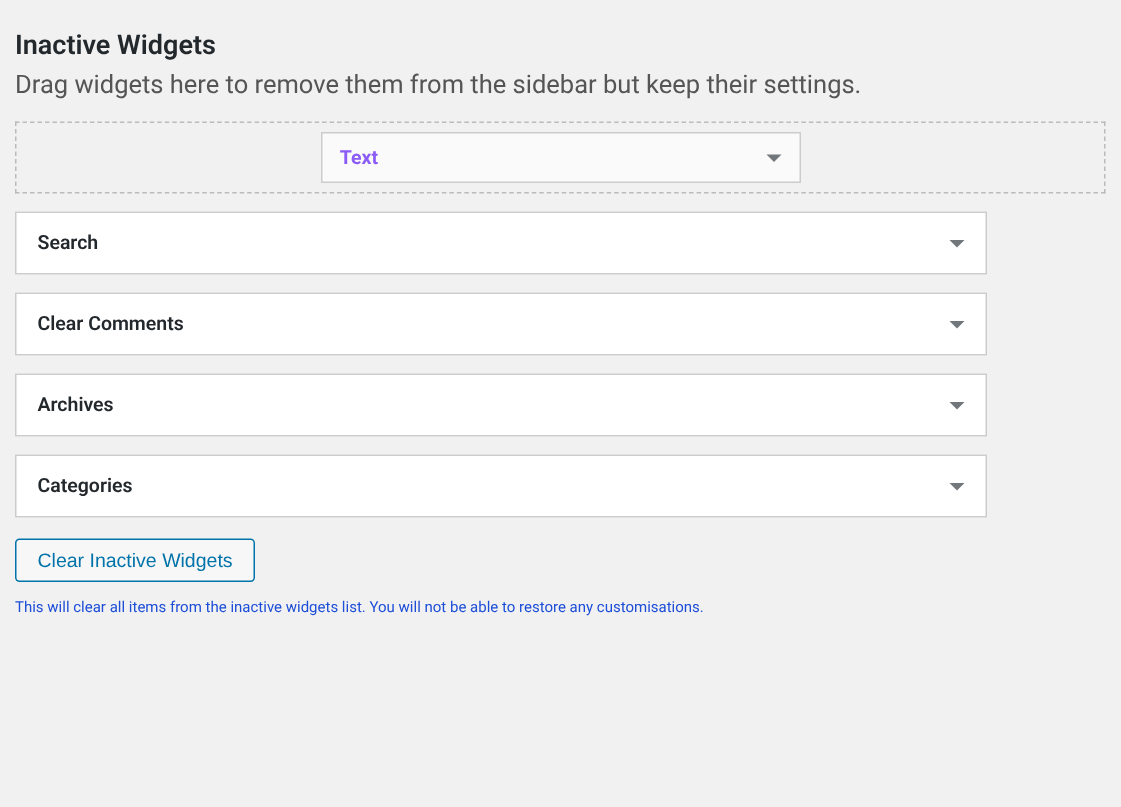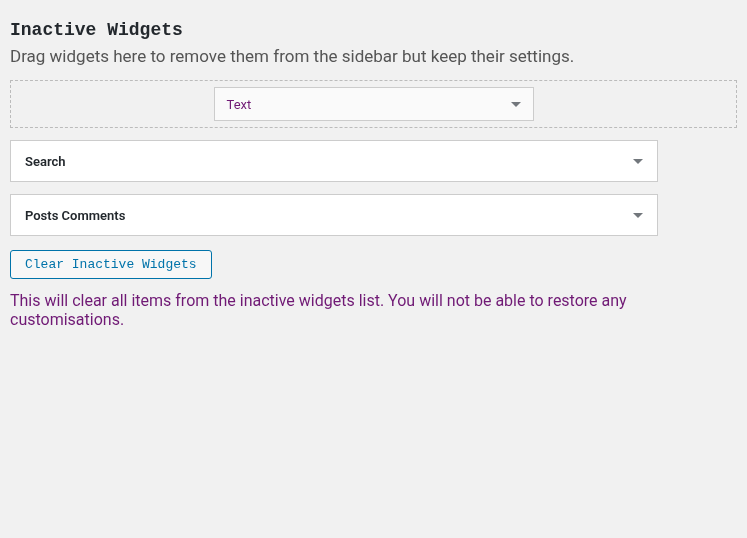--- a/index.html
+++ b/index.html
@@ -14,21 +14,20 @@
       height: 538px;
       padding: 20px 10px 10px 10px;
       font-size: 13px;
       color: #444;
     }
     .section-title {
       font-size: 18px;
       font-weight: 600;
       color: #23282d;
       margin-bottom: 6px;
-      font-family: Liberation Mono, monospace;
     }
     .section-description {
       color: #555;
       font-size: 17px;
       margin-bottom: 14px;
     }
     .drop-zone {
       border: 1px dashed #bbb;
       padding: 6px;
       margin-bottom: 12px;
@@ -41,22 +40,22 @@
       width: 320px;
       height: 34px;
       display: flex;
       align-items: center;
       justify-content: space-between;
       padding: 0 12px;
       position: relative;
     }
     .drag-item-label {
       font-size: 13px;
-      font-weight: 400;
-      color: #701a75;
+      font-weight: 700;
+      color: #8b5cf6;
     }
     .widget-list {
       margin-bottom: 14px;
     }
     .widget-item {
       background: #fff;
       border: 1px solid #ccc;
       width: 648px;
       height: 42px;
       display: flex;
@@ -81,25 +80,24 @@
     }
     .clear-button {
       background: #f7f7f7;
       border: 1px solid #0073aa;
       color: #0073aa;
       font-size: 13px;
       padding: 6px 14px;
       border-radius: 3px;
       cursor: pointer;
       margin-bottom: 12px;
-      font-family: Liberation Mono, monospace;
     }
     .footer-note {
-      color: #701a75;
-      font-size: 16px;
+      color: #1d4ed8;
+      font-size: 10px;
     }
   </style>
 </head>
 <body>
 
 
 
 <h2 class="section-title">Inactive Widgets</h2>
 <p class="section-description">Drag widgets here to remove them from the sidebar but keep their settings.</p>
 
@@ -109,21 +107,29 @@
     <span class="chevron-down"></span>
   </div>
 </div>
 
 <div class="widget-list">
   <div class="widget-item">
     <span class="widget-item-label">Search</span>
     <span class="chevron-down"></span>
   </div>
   <div class="widget-item">
-    <span class="widget-item-label">Posts Comments</span>
+    <span class="widget-item-label">Clear Comments</span>
+    <span class="chevron-down"></span>
+  </div>
+  <div class="widget-item">
+    <span class="widget-item-label">Archives</span>
+    <span class="chevron-down"></span>
+  </div>
+  <div class="widget-item">
+    <span class="widget-item-label">Categories</span>
     <span class="chevron-down"></span>
   </div>
 </div>
 
 <button class="clear-button">Clear Inactive Widgets</button>
 
 <p class="footer-note">This will clear all items from the inactive widgets list. You will not be able to restore any customisations.</p>
 
 
 

